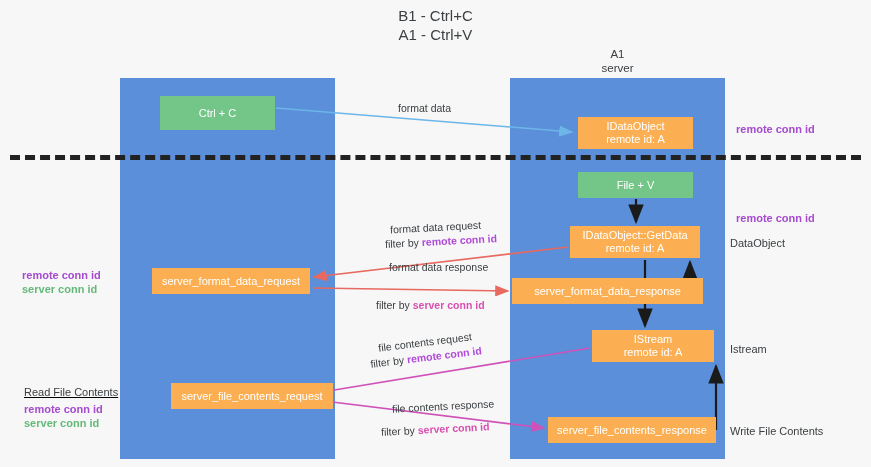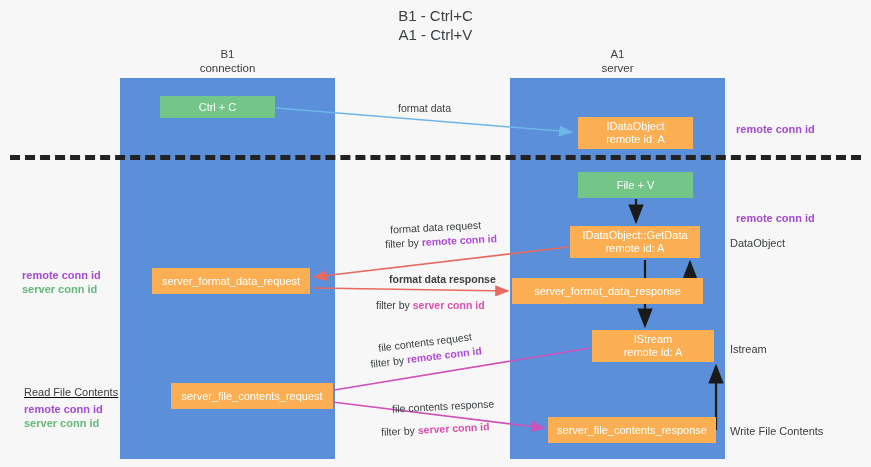--- a/index.html
+++ b/index.html
@@ -37,21 +37,21 @@
     position:absolute;box-sizing:border-box;
     display:flex;flex-direction:column;
     align-items:center;justify-content:center;
     font-size:11px;color:#ffffff;line-height:13px;
     text-align:center;padding:2px 4px;
   }
   .node.orange{background:#fbaf52;}
   .node.green{background:#73c687;}
   .node .l2{display:block;}
 
-  #n-ctrlc{left:160px;top:96px;width:115px;height:22px;}
+  #n-ctrlc{left:160px;top:96px;width:115px;height:34px;}
   #n-dataobject{left:578px;top:117px;width:115px;height:32px;}
   #n-ctrlv{left:578px;top:172px;width:115px;height:26px;}
   #n-getdata{left:570px;top:226px;width:130px;height:32px;}
   #n-fmt-req{left:152px;top:268px;width:158px;height:26px;}
   #n-fmt-resp{left:512px;top:278px;width:191px;height:26px;}
   #n-istream{left:592px;top:330px;width:122px;height:32px;}
   #n-file-req{left:150px;top:383px;width:162px;height:26px;margin-left:21px;}
   #n-file-resp{left:548px;top:417px;width:168px;height:26px;}
 
   
@@ -73,21 +73,21 @@
   .elabel{
     position:absolute;font-size:10.5px;color:#3c4043;
     line-height:14px;white-space:nowrap;
   }
   .elabel .hl-purple{color:#b14ad8;font-weight:bold;}
   .elabel .hl-pink{color:#d94fb0;font-weight:bold;}
 
   #el-formatlist{left:398px;top:101px;}
   #el-fmt-req{left:390px;top:220px;transform:rotate(-3deg);}
   #el-fmt-req2{left:385px;top:234px;transform:rotate(-3deg);}
-  #el-fmt-resp{left:389px;top:272px;font-weight:bold;}
+  #el-fmt-resp{left:389px;top:260px;}
   #el-fmt-resp2{left:376px;top:298px;}
   #el-file-req{left:378px;top:335px;transform:rotate(-7deg);}
   #el-file-req2{left:370px;top:350px;transform:rotate(-7deg);}
   #el-file-resp{left:392px;top:399px;transform:rotate(-3deg);}
   #el-file-resp2{left:381px;top:422px;transform:rotate(-3deg);}
 
   
   #edges{position:absolute;left:0;top:0;width:871px;height:467px;}
 
   
@@ -100,24 +100,20 @@
 <body>
 
 <div id="stage">
 
   <div class="lane" id="lane-b1"></div>
   <div class="lane" id="lane-a1"></div>
 
   <div class="title" id="title-line1">B1 - Ctrl+C</div>
   <div class="title" id="title-line2">A1 - Ctrl+V</div>
 
-  <div class="lane-head" id="head-b1">
-    <span>B1</span>
-    <span class="sub">connection</span>
-  </div>
   <div class="lane-head" id="head-a1">
     <span>A1</span>
     <span class="sub">server</span>
   </div>
 
   <svg id="edges">
     <defs>
       <marker id="ah-blue" markerWidth="9" markerHeight="7" refX="8" refY="3.5" orient="auto">
         <polygon points="0 0, 9 3.5, 0 7" fill="#6cb6e8"></polygon>
       </marker>

